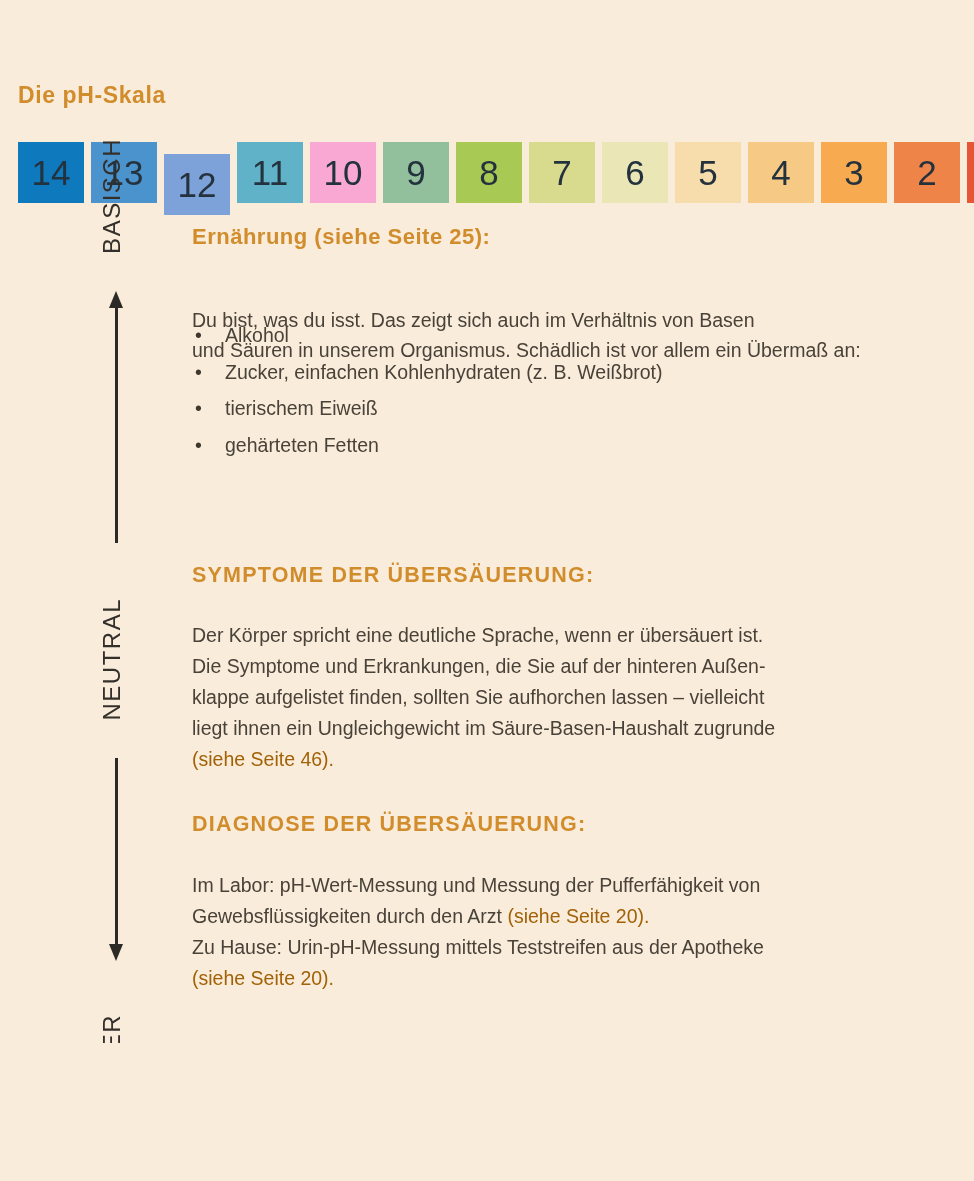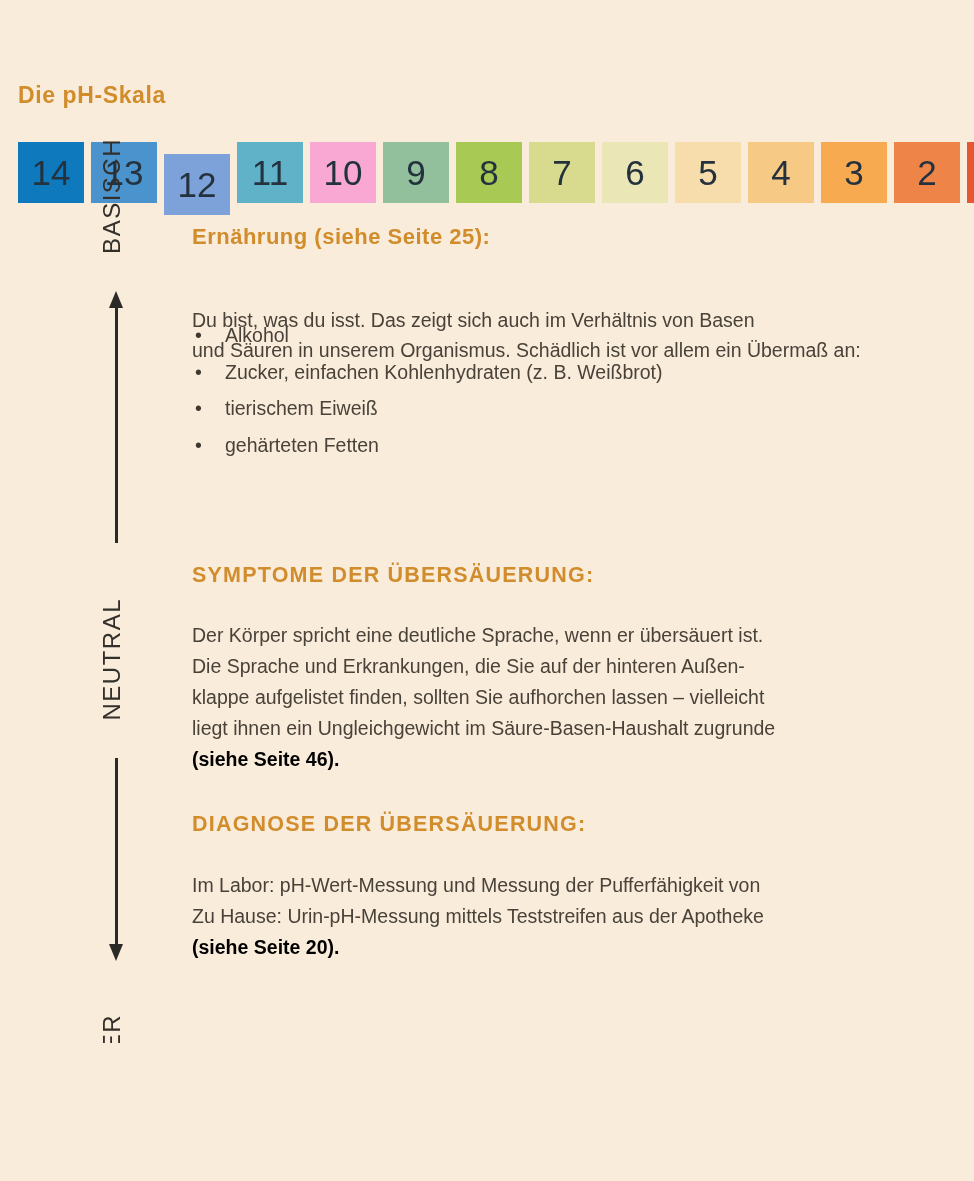--- a/index.html
+++ b/index.html
@@ -101,21 +101,21 @@
   .body-text {
     position: absolute;
     font-size: 19.5px;
     font-weight: 400;
     color: #494239;
     white-space: nowrap;
   }
   .p-nutrition { top: 257px; line-height: 30px; margin-top: 48px; }
   .p-symptoms  { top: 620px; line-height: 31px; }
   .p-diagnosis { top: 870px; line-height: 31px; }
-  .bold-ref { font-weight: 700; color: #000000; }
+  .bold-ref { font-weight: 400; color: #a16207; }
 
   .bullet-list {
     position: absolute;
     top: 325px;
     list-style: none;
     margin: 0; padding: 0;
     font-size: 19.5px;
     color: #494239;
   }
   .bullet-list li {
@@ -219,28 +219,29 @@
       <li>
           <span class="bullet-dot">•</span>
           <span>gehärteten Fetten</span>
         </li>
     </ul>
 
     <div class="section-heading h-symptoms">SYMPTOME DER ÜBERSÄUERUNG:</div>
 
     <div class="body-text p-symptoms">
       <div>Der Körper spricht eine deutliche Sprache, wenn er übersäuert ist.</div>
-      <div>Die Sprache und Erkrankungen, die Sie auf der hinteren Außen-</div>
+      <div>Die Symptome und Erkrankungen, die Sie auf der hinteren Außen-</div>
       <div>klappe aufgelistet finden, sollten Sie aufhorchen lassen – vielleicht</div>
       <div>liegt ihnen ein Ungleichgewicht im Säure-Basen-Haushalt  zugrunde</div>
       <div class="bold-ref">(siehe Seite 46).</div>
     </div>
 
     <div class="section-heading h-diagnosis">DIAGNOSE DER ÜBERSÄUERUNG:</div>
 
     <div class="body-text p-diagnosis">
       <div>Im Labor: pH-Wert-Messung und Messung der Pufferfähigkeit von</div>
+      <div><span>Gewebsflüssigkeiten durch den Arzt </span><span class="bold-ref">(siehe Seite 20).</span></div>
       <div>Zu Hause: Urin-pH-Messung mittels Teststreifen aus der Apotheke</div>
       <div class="bold-ref">(siehe Seite 20).</div>
     </div>
 
   </div>
 </div>
 
 </body></html>

